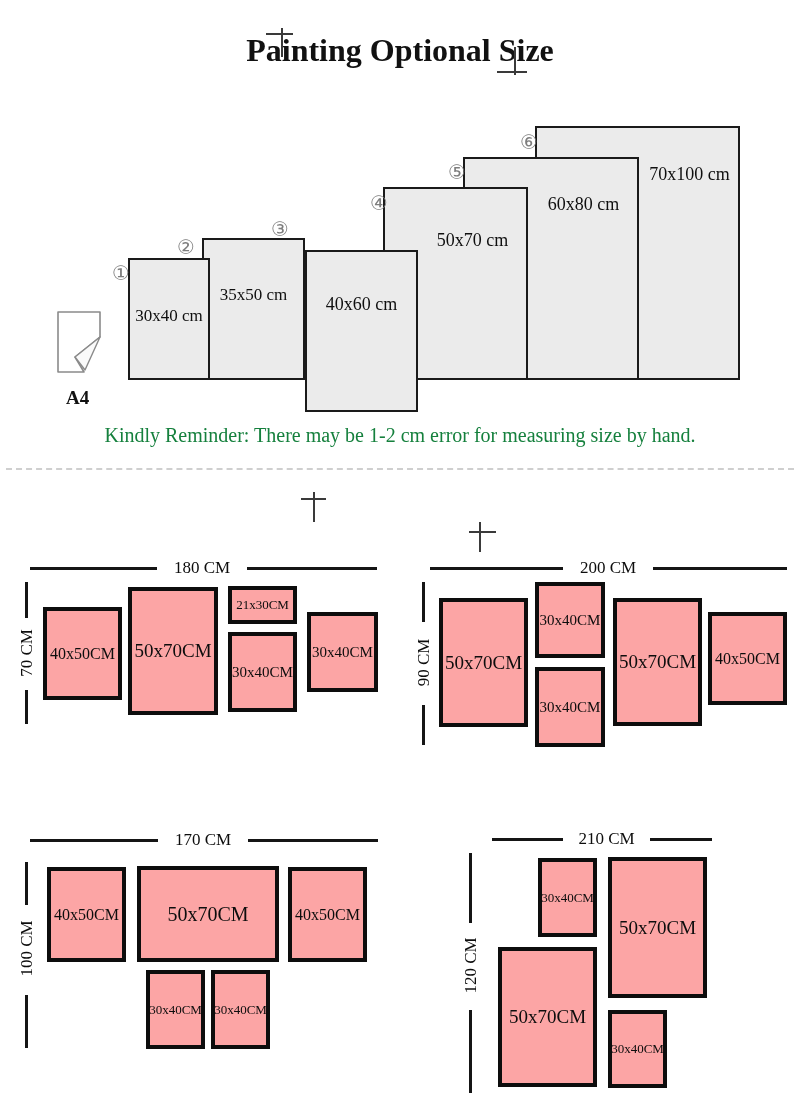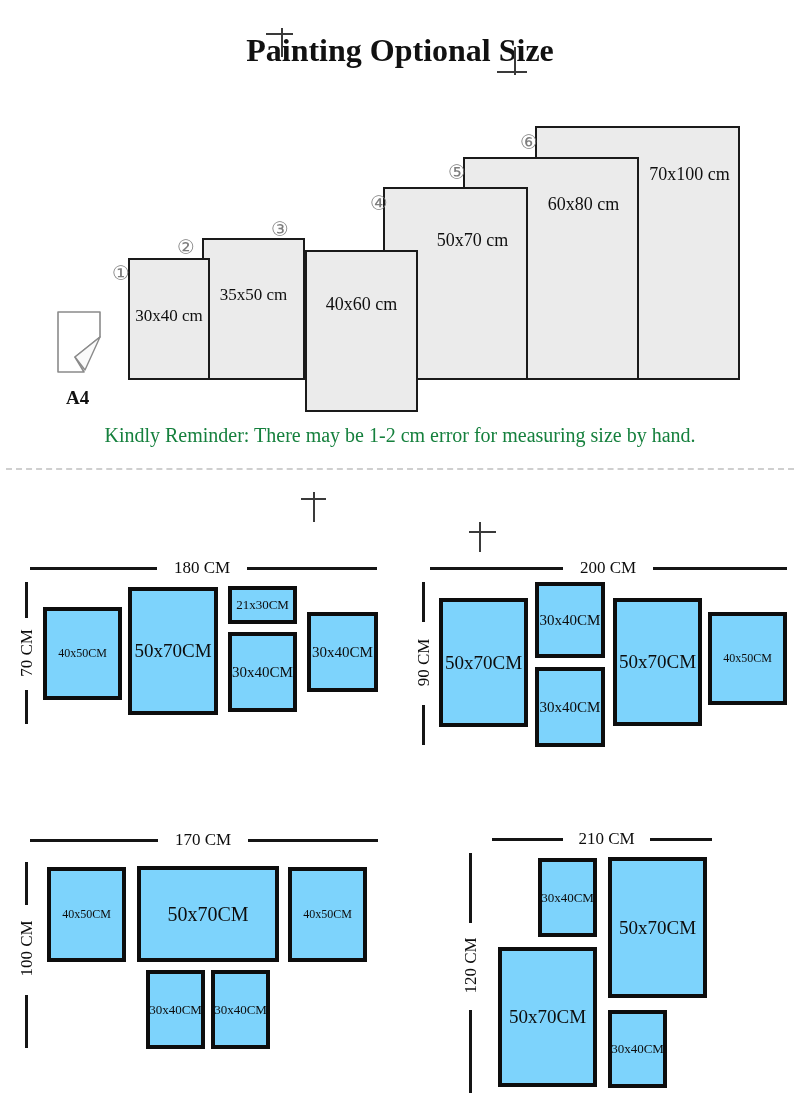--- a/index.html
+++ b/index.html
@@ -20,24 +20,24 @@
   .a4label{position:absolute;font-weight:700;font-size:19px;}
   .reminder{position:absolute;left:0;width:100%;text-align:center;font-size:20px;color:#15803d;}
   .divider{position:absolute;left:6px;right:6px;border-top:2px dashed #cfcfcf;}
   
   .diagram{position:absolute;}
   .dimline{position:absolute;background:#151515;height:3px;}
   .vdimline{position:absolute;background:#151515;width:3px;}
   .dimlabel{position:absolute;font-size:17px;text-align:center;white-space:nowrap;color:#0d0d0d;}
   .vlabel{position:absolute;transform:rotate(-90deg);transform-origin:0 0;font-size:17px;
           text-align:center;white-space:nowrap;color:#0d0d0d;}
-  .frame{position:absolute;background:#7dd3fc;border:4px solid #0d0d0d;box-sizing:border-box;
+  .frame{position:absolute;background:#fca5a5;border:4px solid #0d0d0d;box-sizing:border-box;
          display:flex;align-items:center;justify-content:center;}
   .frame span{white-space:nowrap;color:#0d0d0d;}
-  .fs-xl{font-size:20px;} .fs-lg{font-size:19px;} .fs-md{font-size:12px;}
+  .fs-xl{font-size:20px;} .fs-lg{font-size:19px;} .fs-md{font-size:16px;}
   .fs-sm{font-size:15px;} .fs-xs{font-size:13px;}
 </style>
 </head>
 <body>
 
 <div class="canvas">
 
   <div class="h1" style="top:32px;font-size:32px;">Painting Optional Size</div>
   <div class="mark" style="left:281px;top:28px;width:1.5px;height:29px;"></div>
   <div class="mark" style="left:266px;top:33px;width:27px;height:1.5px;"></div>

